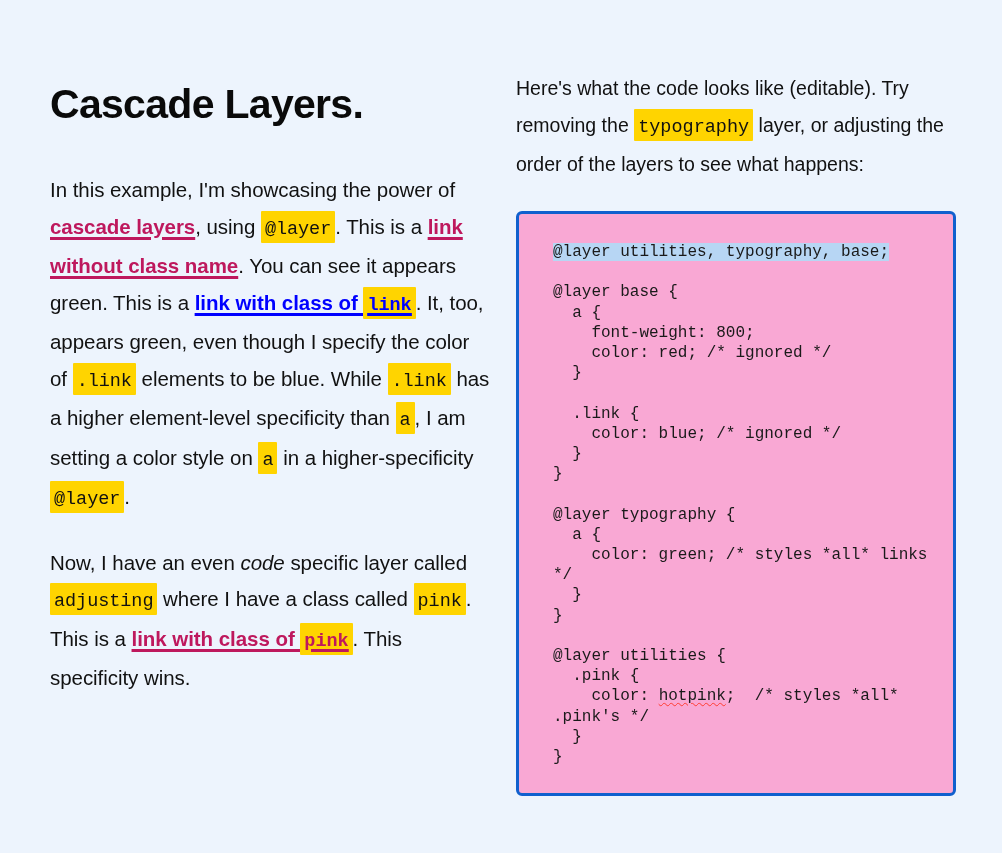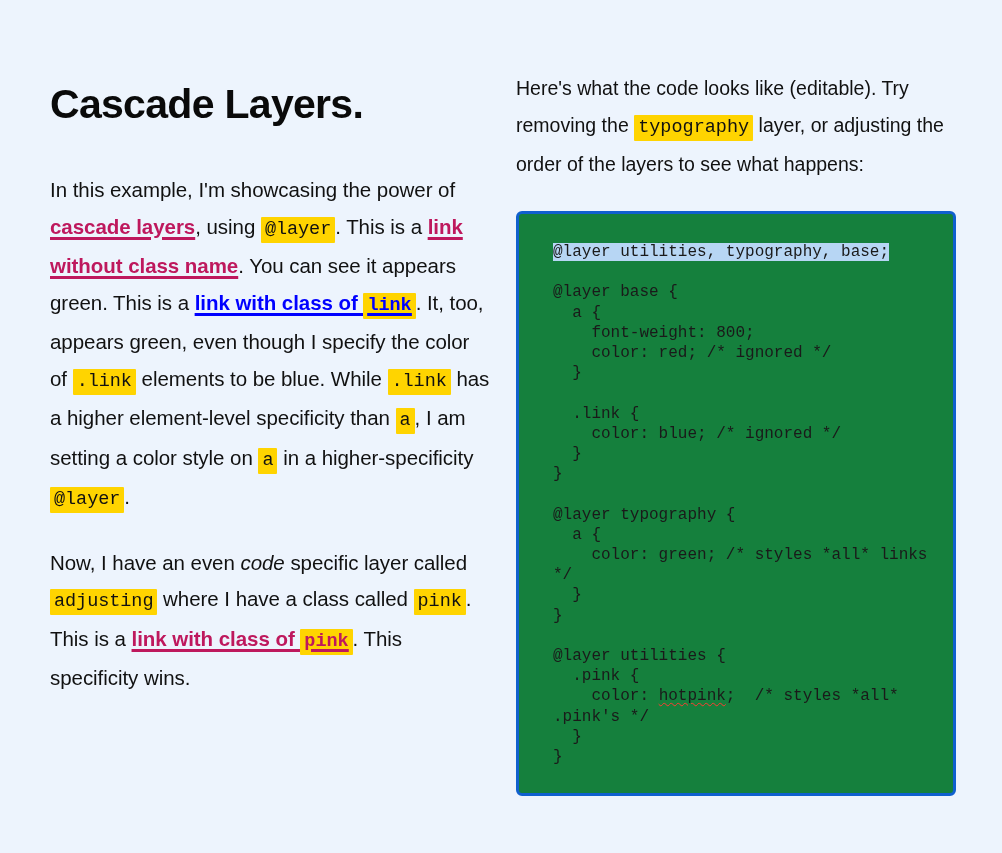--- a/index.html
+++ b/index.html
@@ -50,21 +50,21 @@
     margin: 0 0 26px 0;
     color: #111111;
     letter-spacing: -0.05px;
   }
 
   
   code.chip {
     font-family: "Liberation Mono", "DejaVu Sans Mono", monospace;
     background: #ffd400;
     font-size: 18.5px;
-    padding: 2px 4px 3px 4px;
+    padding: 8px 4px 3px 4px;
     border-radius: 1px;
     white-space: nowrap;
     box-decoration-break: clone;
     -webkit-box-decoration-break: clone;
   }
 
   a.lnk {
     text-decoration: underline;
     text-decoration-thickness: 2.5px;
     text-underline-offset: 2.5px;
@@ -102,21 +102,21 @@
 
   .intro-text {
     font-size: 19.5px;
     line-height: 37px;
     margin: 8px 0 28px 0;
     color: #111111;
   }
 
   .code-panel {
     box-sizing: border-box;
-    background: #15803d;
+    background: #f9a8d4;
     border: 3px solid #1060ce;
     border-radius: 6px;
     padding: 28px 22px 26px 34px;
     min-height: 572px;
   }
 
   pre.code {
     margin: 0;
     font-family: "Liberation Mono", "DejaVu Sans Mono", monospace;
     font-size: 16px;

